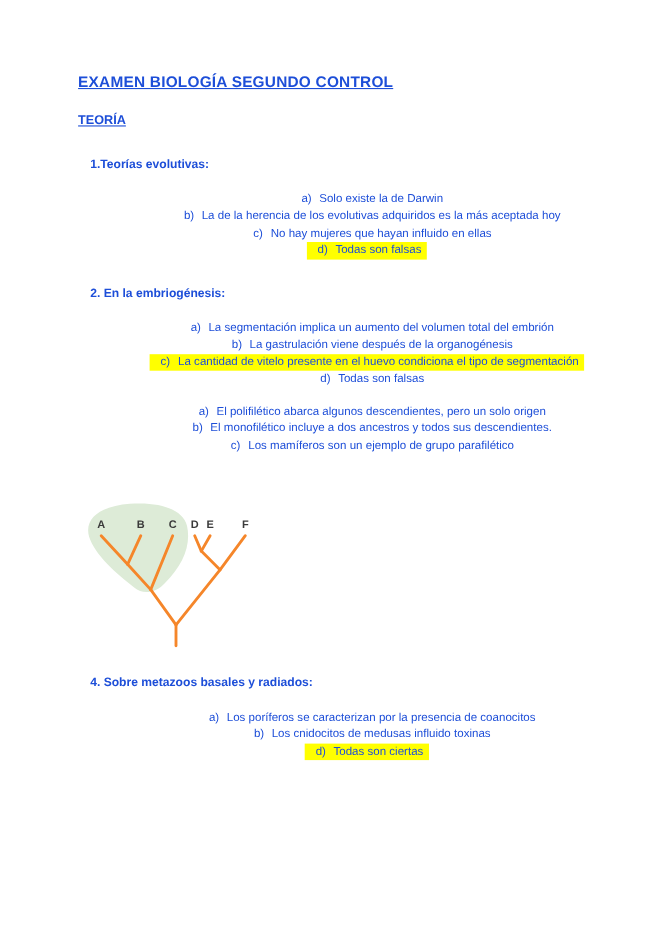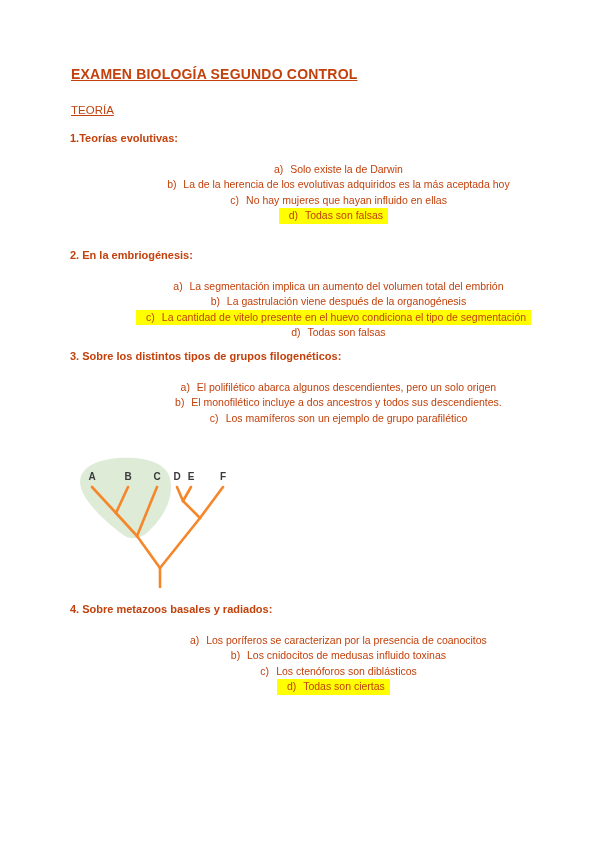--- a/index.html
+++ b/index.html
@@ -2,43 +2,43 @@
 <html style="--hl: #ffff00;"><head>
 <meta charset="utf-8">
 <style>
   :root { --hl: #ffff00; }
   html, body { margin: 0; padding: 0; background: #ffffff; }
   .page {
     position: relative;
     width: 600px; height: 848px;
     background: #ffffff;
     font-family: "Liberation Sans", sans-serif;
-    color: #c2410c;
+    color: #1d4ed8;
     overflow: hidden;
   }
   .doc-title {
     position: absolute; left: 71px; top: 66px; margin: 0;
     font-size: 14px; font-weight: bold;
     text-decoration: underline;
     letter-spacing: 0.2px;
     white-space: nowrap;
   }
   .section-heading {
     position: absolute; left: 71px; top: 104px; margin: 0;
-    font-size: 11.5px; font-weight: normal;
+    font-size: 11.5px; font-weight: bold;
     text-decoration: underline;
     white-space: nowrap;
   }
   .question { position: absolute; left: 70px; right: 20px; }
   .q1 { top: 132px; }
   .q2 { top: 249px; }
   .q3 { top: 350px; }
   .q4 { top: 603px; }
   .q-heading {
-    margin: 0; font-size: 11px; font-weight: bold; line-height: 13px;
+    margin: 12px; font-size: 11px; font-weight: bold; line-height: 13px;
     white-space: nowrap;
   }
   .opts { margin-top: 17px; }
   .opt {
     font-size: 10.5px; line-height: 15.4px;
     padding-left: 20px; white-space: nowrap; text-align: center;
   }
   .opt-inner { display: inline-block; }
   .opt-inner.hl { background: var(--hl); padding: 0 5px 0 3px; margin-left: -3px; }
   .letter { display: inline-block; width: 23px; }
@@ -86,21 +86,20 @@
       <div class="opt">
         <span class="opt-inner hl"><span class="letter">c)</span><span>La cantidad de vitelo presente en el huevo condiciona el tipo de segmentación</span></span>
       </div>
       <div class="opt">
         <span class="opt-inner"><span class="letter">d)</span><span>Todas son falsas</span></span>
       </div>
     </div>
   </section>
 
   <section class="question q3">
-    <h3 class="q-heading">3. Sobre los distintos tipos de grupos filogenéticos:</h3>
     <div class="opts">
       <div class="opt">
         <span class="opt-inner"><span class="letter">a)</span><span>El polifilético abarca algunos descendientes, pero un solo origen</span></span>
       </div>
       <div class="opt">
         <span class="opt-inner"><span class="letter">b)</span><span>El monofilético incluye a dos ancestros y todos sus descendientes.</span></span>
       </div>
       <div class="opt">
         <span class="opt-inner"><span class="letter">c)</span><span>Los mamíferos son un ejemplo de grupo parafilético</span></span>
       </div>
@@ -135,21 +134,18 @@
   <section class="question q4">
     <h3 class="q-heading">4. Sobre metazoos basales y radiados:</h3>
     <div class="opts">
       <div class="opt">
         <span class="opt-inner"><span class="letter">a)</span><span>Los poríferos se caracterizan por la presencia de coanocitos</span></span>
       </div>
       <div class="opt">
         <span class="opt-inner"><span class="letter">b)</span><span>Los cnidocitos de medusas influido toxinas</span></span>
       </div>
       <div class="opt">
-        <span class="opt-inner"><span class="letter">c)</span><span>Los ctenóforos son diblásticos</span></span>
-      </div>
-      <div class="opt">
         <span class="opt-inner hl"><span class="letter">d)</span><span>Todas son ciertas</span></span>
       </div>
     </div>
   </section>
 
 </div>
 
 </body></html>

